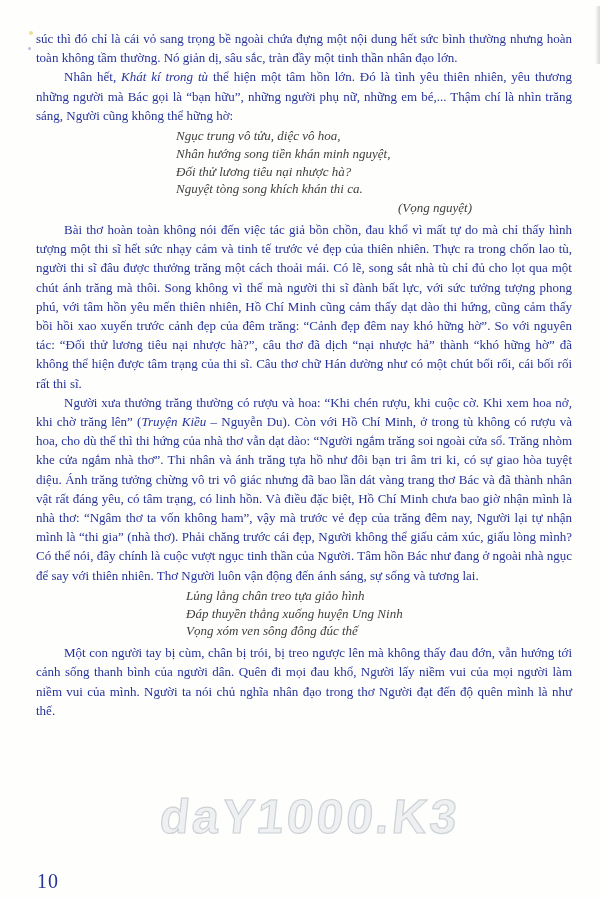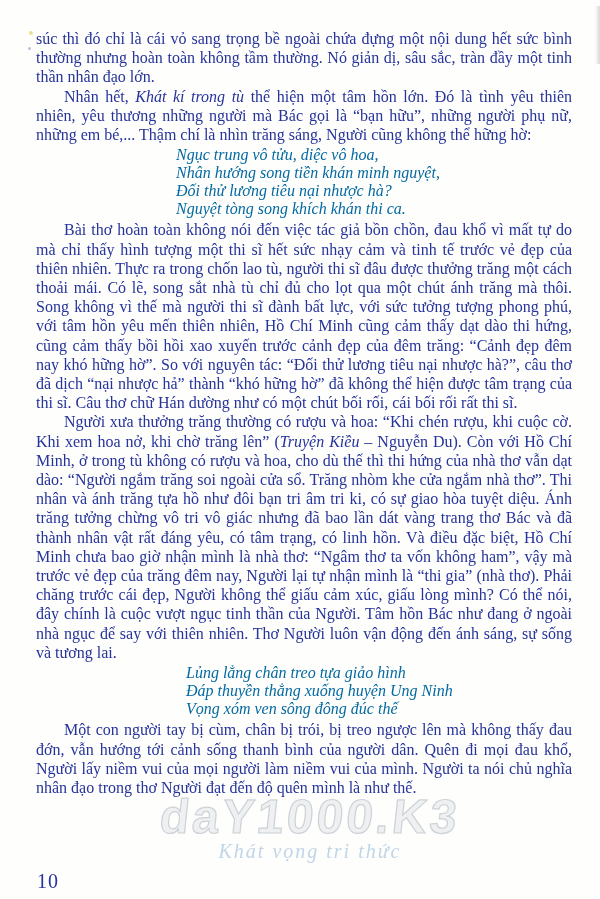--- a/index.html
+++ b/index.html
@@ -7,31 +7,31 @@
     position:relative;
     width:600px;height:899px;
     background:#fefefd;
     overflow:hidden;
     font-family:"Liberation Serif", serif;
   }
   .text-flow{
     position:absolute;
     left:36px;right:28px;top:29px;
     color:#26339b;
-    font-size:16px;
+    font-size:13px;
     line-height:19.2px;
     text-align:justify;
     font-family:Liberation Serif, serif;
   }
   .para{margin:0;}
   .para.indent{text-indent:28px;}
   .it{font-style:italic;}
   .poem{
     font-style:italic;
-    color:#0369a1;
+    color:#404040;
     line-height:17.8px;
     margin:2px 0 3px 0;
     text-align:left;
   }
   .poem-line{white-space:nowrap;}
   .poem-attr{
     text-align:right;
     padding-right:100px;
     font-style:italic;
     margin-top:1px;
@@ -87,34 +87,34 @@
 <div class="page">
 
   <div class="text-flow">
       <p class="para"><span>súc thì đó chỉ là cái vỏ sang trọng bề ngoài chứa đựng một nội dung hết sức bình thường nhưng hoàn toàn không tầm thường. Nó giản dị, sâu sắc, tràn đầy một tinh thần nhân đạo lớn.</span></p>
       <p class="para indent"><span>Nhân hết, </span><span class="it">Khát kí trong tù</span><span> thể hiện một tâm hồn lớn. Đó là tình yêu thiên nhiên, yêu thương những người mà Bác gọi là “bạn hữu”, những người phụ nữ, những em bé,... Thậm chí là nhìn trăng sáng, Người cũng không thể hững hờ:</span></p>
       <div class="poem" style="padding-left: 140px;">
         <div class="poem-line">Ngục trung vô tửu, diệc vô hoa,</div>
         <div class="poem-line">Nhân hướng song tiền khán minh nguyệt,</div>
         <div class="poem-line">Đối thử lương tiêu nại nhược hà?</div>
         <div class="poem-line">Nguyệt tòng song khích khán thi ca.</div>
+        <div class="poem-attr" style="padding-left: 0px;">(Vọng nguyệt)</div>
       </div>
       <p class="para indent"><span>Bài thơ hoàn toàn không nói đến việc tác giả bồn chồn, đau khổ vì mất tự do mà chỉ thấy hình tượng một thi sĩ hết sức nhạy cảm và tinh tế trước vẻ đẹp của thiên nhiên. Thực ra trong chốn lao tù, người thi sĩ đâu được thưởng trăng một cách thoải mái. Có lẽ, song sắt nhà tù chỉ đủ cho lọt qua một chút ánh trăng mà thôi. Song không vì thế mà người thi sĩ đành bất lực, với sức tưởng tượng phong phú, với tâm hồn yêu mến thiên nhiên, Hồ Chí Minh cũng cảm thấy dạt dào thi hứng, cũng cảm thấy bồi hồi xao xuyến trước cảnh đẹp của đêm trăng: “Cảnh đẹp đêm nay khó hững hờ”. So với nguyên tác: “Đối thử lương tiêu nại nhược hà?”, câu thơ đã dịch “nại nhược hả” thành “khó hững hờ” đã không thể hiện được tâm trạng của thi sĩ. Câu thơ chữ Hán dường như có một chút bối rối, cái bối rối rất thi sĩ.</span></p>
       <p class="para indent"><span>Người xưa thưởng trăng thường có rượu và hoa: “Khi chén rượu, khi cuộc cờ. Khi xem hoa nở, khi chờ trăng lên” (</span><span class="it">Truyện Kiều</span><span> – Nguyễn Du). Còn với Hồ Chí Minh, ở trong tù không có rượu và hoa, cho dù thế thì thi hứng của nhà thơ vẫn dạt dào: “Người ngắm trăng soi ngoài cửa sổ. Trăng nhòm khe cửa ngắm nhà thơ”. Thi nhân và ánh trăng tựa hồ như đôi bạn tri âm tri ki, có sự giao hòa tuyệt diệu. Ánh trăng tưởng chừng vô tri vô giác nhưng đã bao lần dát vàng trang thơ Bác và đã thành nhân vật rất đáng yêu, có tâm trạng, có linh hồn. Và điều đặc biệt, Hồ Chí Minh chưa bao giờ nhận mình là nhà thơ: “Ngâm thơ ta vốn không ham”, vậy mà trước vẻ đẹp của trăng đêm nay, Người lại tự nhận mình là “thi gia” (nhà thơ). Phải chăng trước cái đẹp, Người không thể giấu cảm xúc, giấu lòng mình? Có thể nói, đây chính là cuộc vượt ngục tinh thần của Người. Tâm hồn Bác như đang ở ngoài nhà ngục để say với thiên nhiên. Thơ Người luôn vận động đến ánh sáng, sự sống và tương lai.</span></p>
       <div class="poem" style="padding-left: 150px;">
         <div class="poem-line">Lủng lẳng chân treo tựa giảo hình</div>
         <div class="poem-line">Đáp thuyền thẳng xuống huyện Ung Ninh</div>
         <div class="poem-line">Vọng xóm ven sông đông đúc thế</div>
       </div>
       <p class="para indent"><span>Một con người tay bị cùm, chân bị trói, bị treo ngược lên mà không thấy đau đớn, vẫn hướng tới cảnh sống thanh bình của người dân. Quên đi mọi đau khổ, Người lấy niềm vui của mọi người làm niềm vui của mình. Người ta nói chủ nghĩa nhân đạo trong thơ Người đạt đến độ quên mình là như thế.</span></p>
     </div>
 
   <div class="watermark">
     <div class="watermark-main">daY1000.K3</div>
-    <div class="watermark-tagline">Khát vọng tri thức</div>
   </div>
 
   <div class="page-number">10</div>
 
   <div class="page-edge-shadow"></div>
   <div class="speck speck-yellow"></div>
   <div class="speck speck-blue"></div>
 
 </div>
 

